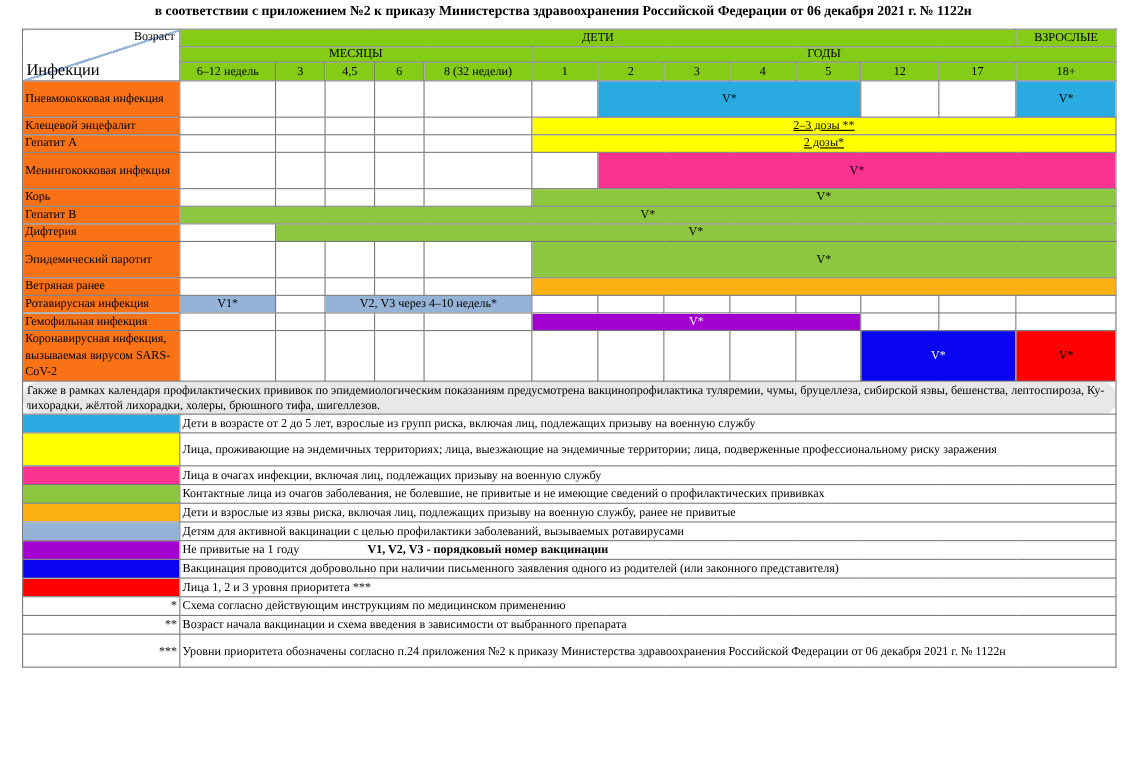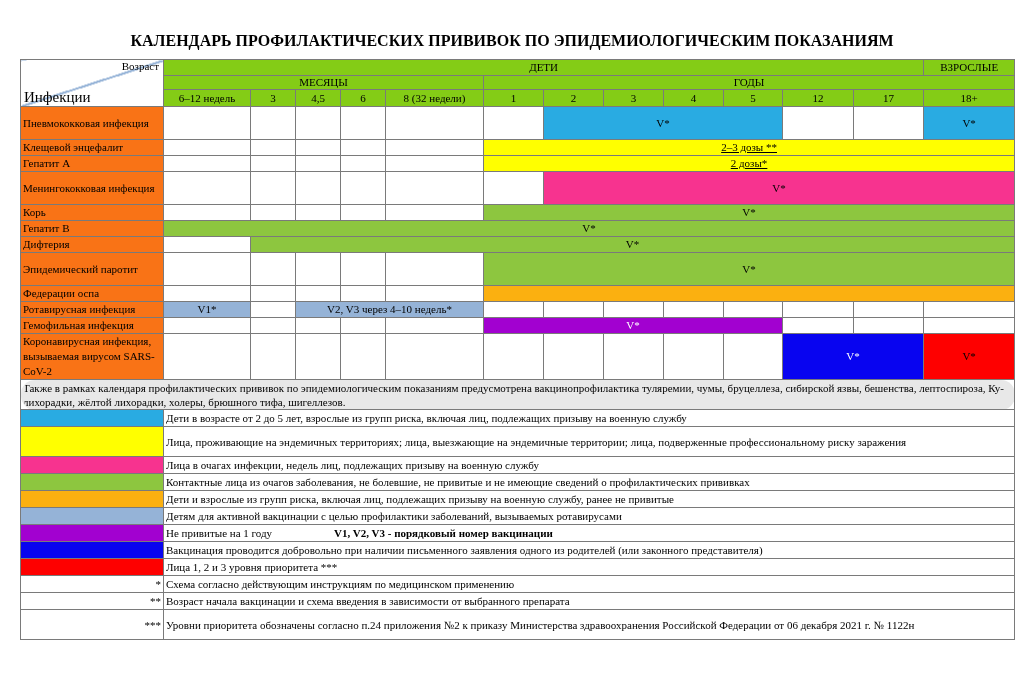--- a/index.html
+++ b/index.html
@@ -25,21 +25,21 @@
   tr.lg1{height:17px;} tr.lg2{height:30px;} 
   td.lgtext{font-size:11.5px;line-height:14px;padding-left:5px;}
   td.swatch{padding:0;}
   td.marker{text-align:right;padding-right:5px;font-size:11.5px;}
   .gap{margin-left:62px;font-weight:bold;}
 </style>
 </head>
 <body>
 
 <div class="page">
-  <div class="title">КАЛЕНДАРЬ ПРОФИЛАКТИЧЕСКИХ ПРИВИВОК ПО ЭПИДЕМИОЛОГИЧЕСКИМ ПОКАЗАНИЯМ</div>
+  <div class="subtitle">в соответствии с приложением №2 к приказу Министерства здравоохранения Российской Федерации от 06 декабря 2021 г. № 1122н</div>
 
   <table class="cal">
     <colgroup>
       <col style="width:143px">
         <col style="width:87px">
         <col style="width:45px">
         <col style="width:45px">
       <col style="width:45px">
         <col style="width:98px">
         <col style="width:60px">
@@ -151,21 +151,21 @@
       <td class="lbl">Эпидемический паротит</td>
       <td></td>
           <td></td>
       <td></td>
           <td></td>
       <td></td>
       <td class="bar c-green" colspan="8">V*</td>
     </tr>
 
     <tr class="r1">
-      <td class="lbl">Федерации оспа</td>
+      <td class="lbl">Ветряная ранее</td>
       <td></td>
           <td></td>
       <td></td>
           <td></td>
       <td></td>
       <td class="bar c-orange" colspan="8"></td>
     </tr>
 
     <tr class="r1">
       <td class="lbl">Ротавирусная инфекция</td>
@@ -218,29 +218,29 @@
     <tr class="lg1">
       <td class="swatch c-cyan"></td>
       <td class="lgtext" colspan="13">Дети в возрасте от 2 до 5 лет, взрослые из групп риска, включая лиц, подлежащих призыву на военную службу</td>
     </tr>
     <tr class="lg2">
       <td class="swatch c-yellow"></td>
       <td class="lgtext" colspan="13">Лица, проживающие на эндемичных территориях; лица, выезжающие на эндемичные территории; лица, подверженные профессиональному риску заражения</td>
     </tr>
     <tr class="lg1">
       <td class="swatch c-pink"></td>
-      <td class="lgtext" colspan="13">Лица в очагах инфекции, недель лиц, подлежащих призыву на военную службу</td>
+      <td class="lgtext" colspan="13">Лица в очагах инфекции, включая лиц, подлежащих призыву на военную службу</td>
     </tr>
     <tr class="lg1">
       <td class="swatch c-green"></td>
       <td class="lgtext" colspan="13">Контактные лица из очагов заболевания, не болевшие, не привитые и не имеющие сведений о профилактических прививках</td>
     </tr>
     <tr class="lg1">
       <td class="swatch c-orange"></td>
-      <td class="lgtext" colspan="13">Дети и взрослые из групп риска, включая лиц, подлежащих призыву на военную службу, ранее не привитые</td>
+      <td class="lgtext" colspan="13">Дети и взрослые из язвы риска, включая лиц, подлежащих призыву на военную службу, ранее не привитые</td>
     </tr>
     <tr class="lg1">
       <td class="swatch c-lblue"></td>
       <td class="lgtext" colspan="13">Детям для активной вакцинации с целью профилактики заболеваний, вызываемых ротавирусами</td>
     </tr>
     <tr class="lg1">
       <td class="swatch c-purple"></td>
       <td class="lgtext" colspan="13">
         <span>Не привитые на 1 году</span><span class="gap">V1, V2, V3 - порядковый номер вакцинации</span>
       </td>

